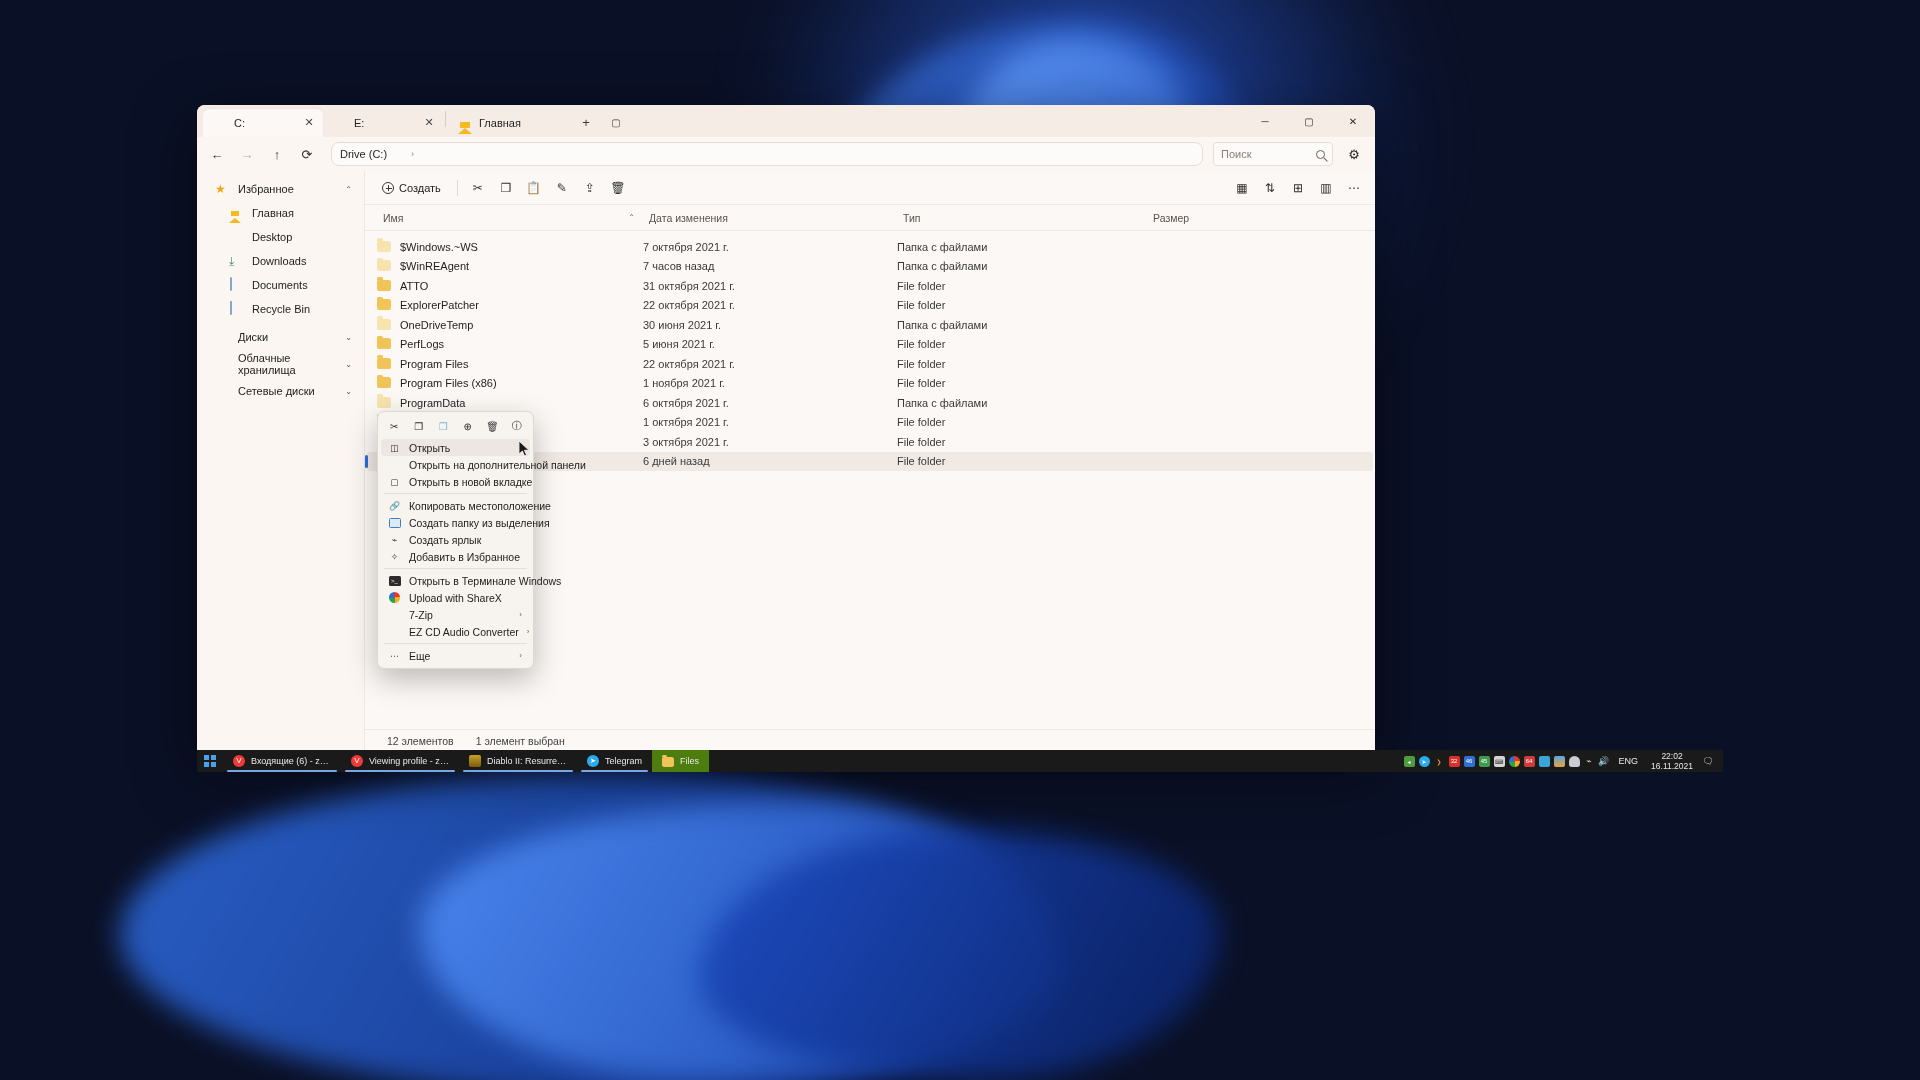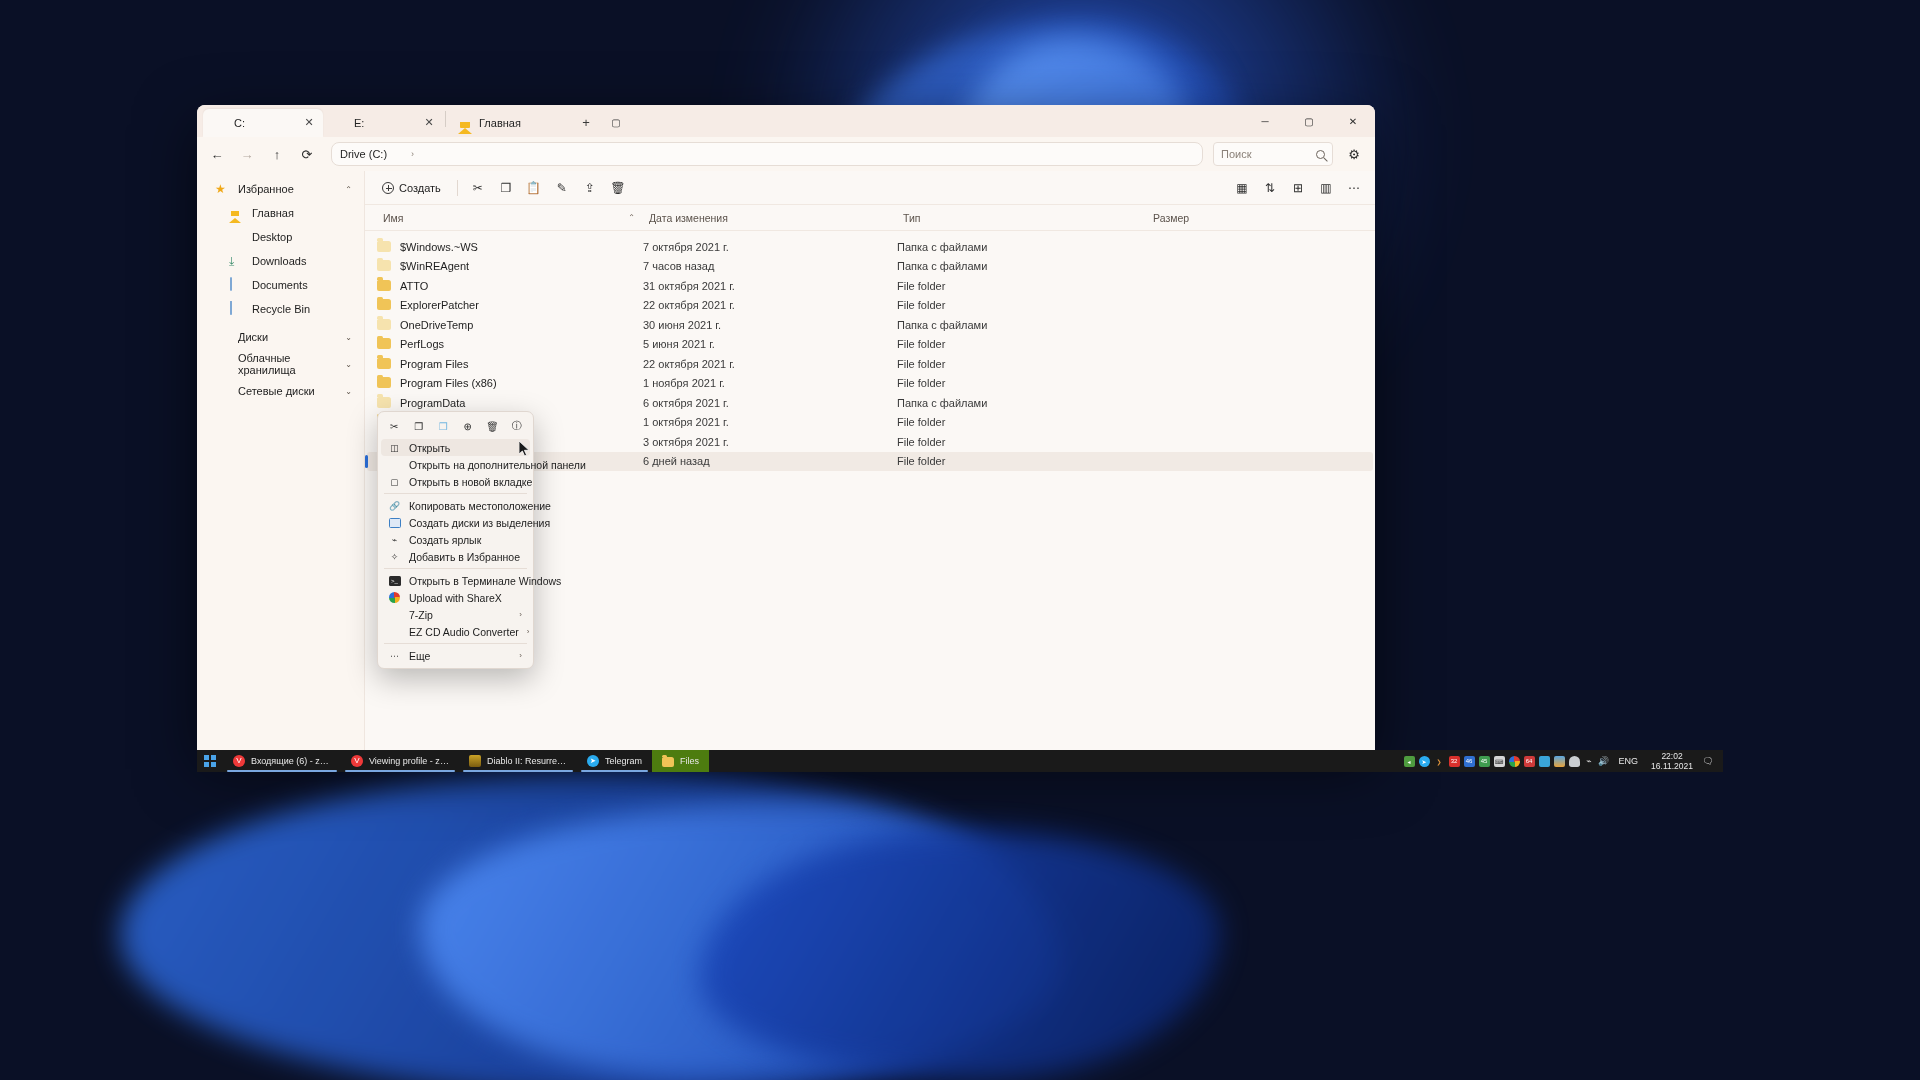--- a/index.html
+++ b/index.html
@@ -602,20 +602,24 @@
             <div class="fname">
               <span class="folder-ic"></span>
               <span>Windows</span>
             </div>
             <div class="fdate">6 дней назад</div>
             <div class="ftype">File folder</div>
             <div class="fsize"></div>
           </div>
         </div>
 
+      <div id="statusbar">
+        <span>12 элементов</span>
+        <span>1 элемент выбран</span>
+      </div>
     </div>
   </div>
 </div>
 
 <div id="ctxmenu">
   <div id="ctx-toolbar">
     <div class="ctx-tb-ic">✂</div>
     <div class="ctx-tb-ic">❐</div>
     <div class="ctx-tb-ic" style="color:#76b7e0">❒</div>
     <div class="ctx-tb-ic">⊕</div>
@@ -638,21 +642,21 @@
       </div>
       <div class="ctx-divider"></div>
       <div class="ctx-item">
         <span class="ctx-ic">🔗</span>
         <span class="ctx-label">Копировать местоположение</span>
       </div>
       <div class="ctx-item">
         <span class="ctx-ic">
           <span class="ic-foldplus"></span>
         </span>
-        <span class="ctx-label">Создать диски из выделения</span>
+        <span class="ctx-label">Создать папку из выделения</span>
       </div>
       <div class="ctx-item">
         <span class="ctx-ic">⌁</span>
         <span class="ctx-label">Создать ярлык</span>
       </div>
       <div class="ctx-item">
         <span class="ctx-ic">✧</span>
         <span class="ctx-label">Добавить в Избранное</span>
       </div>
       <div class="ctx-divider"></div>

